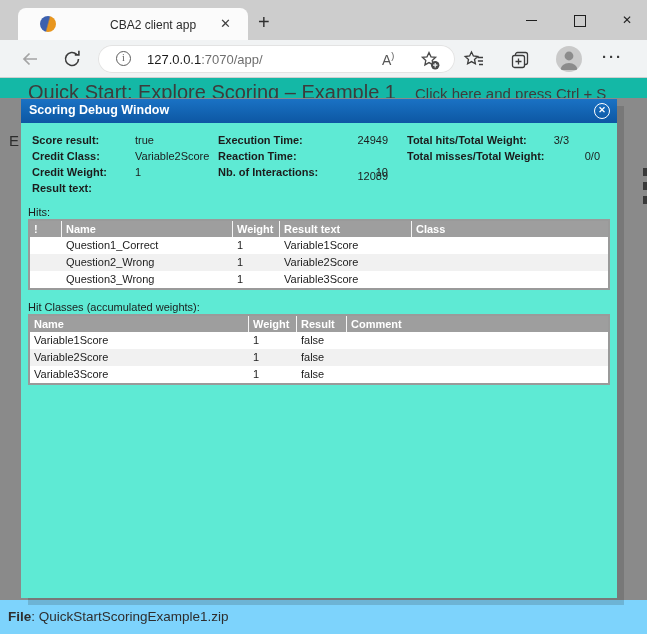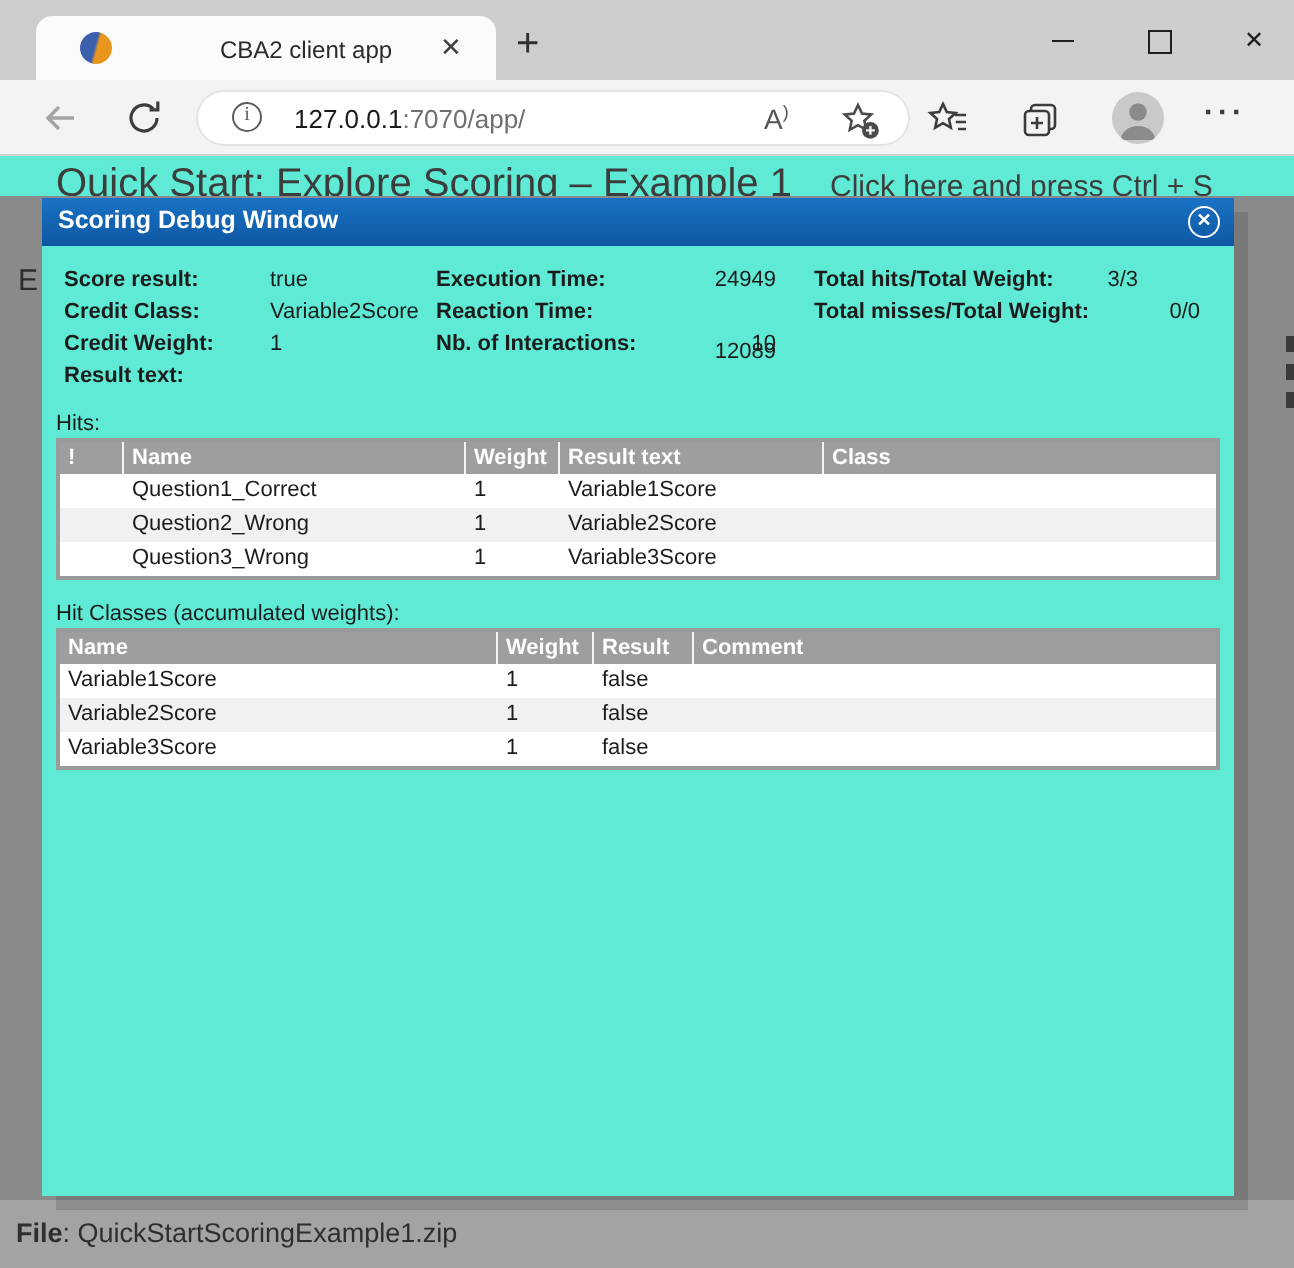--- a/index.html
+++ b/index.html
@@ -31,26 +31,26 @@
        border-radius:50%;box-sizing:border-box;text-align:center;line-height:12px;
        font-size:10px;font-family:"Liberation Serif",serif;color:#5c5c5c;}
   .url{left:147px;top:52px;font-size:13px;white-space:nowrap;}
   .url-host{color:#1b1b1b;} .url-path{color:#6f6f6f;}
   .read-aloud{left:382px;top:51px;font-size:14px;color:#565656;}
   .read-aloud sup{font-size:9px;}
   .more-dots{left:602px;top:48px;font-size:15px;letter-spacing:2px;color:#3c3c3c;font-weight:bold;}
   .avatar{left:556px;top:46px;width:26px;height:26px;border-radius:50%;background:#c9c9c9;overflow:hidden;}
   
   .backdrop{left:0;top:78px;width:647px;height:556px;background:#8a8a8a;}
-  .top-strip{left:0;top:0;width:647px;height:20px;background:#5eead4;overflow:hidden;}
+  .top-strip{left:0;top:0;width:647px;height:20px;background:#14b8a6;overflow:hidden;}
   .page-heading{left:28px;top:3px;font-size:20px;font-weight:500;color:#3c3c3c;white-space:nowrap;}
   .page-hint{left:415px;top:7px;font-size:15px;color:#3d3d3d;white-space:nowrap;}
   .stray-e{left:9px;top:54px;font-size:15px;color:#2c2c2c;}
   .edge-frag{left:643px;width:4px;height:8px;background:#3a3a3a;}
-  .file-bar{left:0;top:522px;width:647px;height:34px;background:#a3a3a3;}
+  .file-bar{left:0;top:522px;width:647px;height:34px;background:#7dd3fc;}
   .file-text{left:8px;top:9px;font-size:13.5px;color:#2e2e2e;}
   
   .dialog{left:21px;top:99px;width:596px;height:499px;background:#5eead4;
        box-shadow:7px 7px 0 rgba(40,40,40,0.18);}
   .dlg-titlebar{left:0;top:0;width:596px;height:24px;
        background:linear-gradient(#1a72c4,#0d57a3);}
   .dlg-title{left:8px;top:4px;font-size:12.5px;font-weight:bold;color:#ffffff;}
   .dlg-close{right:7px;top:4px;width:16px;height:16px;border:1.5px solid #ffffff;
        border-radius:50%;box-sizing:border-box;color:#ffffff;text-align:center;
        line-height:12px;font-size:9px;font-weight:bold;}

